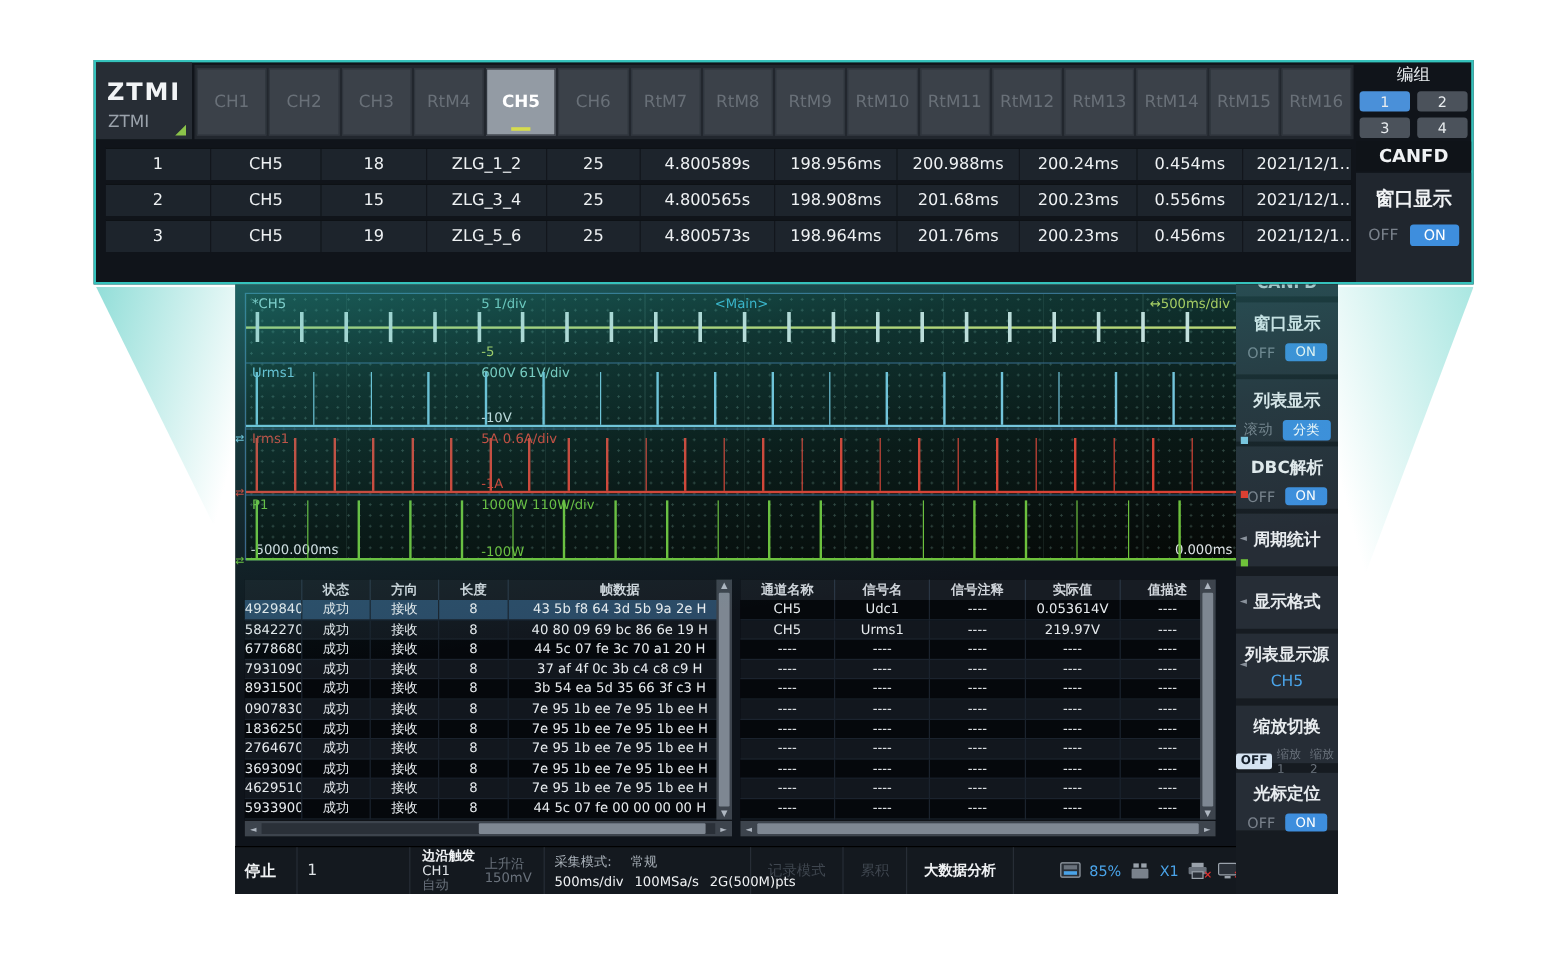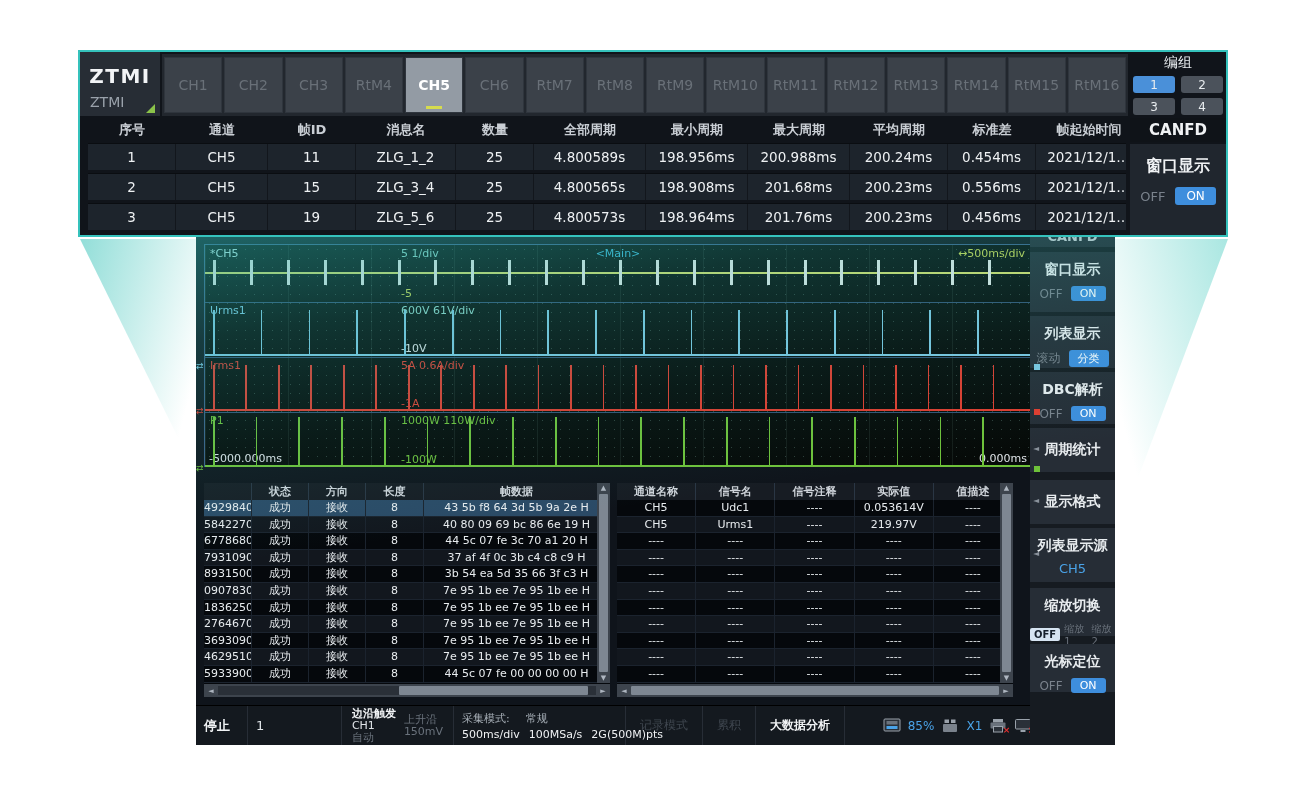--- a/index.html
+++ b/index.html
@@ -199,37 +199,24 @@
   </div>
   <div class="canfd-bar">CANFD</div>
   <div class="winshow-block">
     <div class="winshow-title">窗口显示</div>
     <div class="toggle-row">
       <span class="off-txt">OFF</span>
       <span class="on-chip">ON</span>
     </div>
   </div>
   <div class="stat-table">
-      <div class="srow shead">
-        <div>序号</div>
-        <div>通道</div>
-        <div>帧ID</div>
-        <div>消息名</div>
-        <div>数量</div>
-        <div>全部周期</div>
-        <div>最小周期</div>
-        <div>最大周期</div>
-        <div>平均周期</div>
-        <div>标准差</div>
-        <div>帧起始时间</div>
-      </div>
       <div class="srow sdata">
         <div>1</div>
         <div>CH5</div>
-        <div>11</div>
+        <div>18</div>
         <div>ZLG_1_2</div>
         <div>25</div>
         <div>4.800589s</div>
         <div>198.956ms</div>
         <div>200.988ms</div>
         <div>200.24ms</div>
         <div>0.454ms</div>
         <div>2021/12/1…</div>
       </div>
       <div class="srow sdata">

